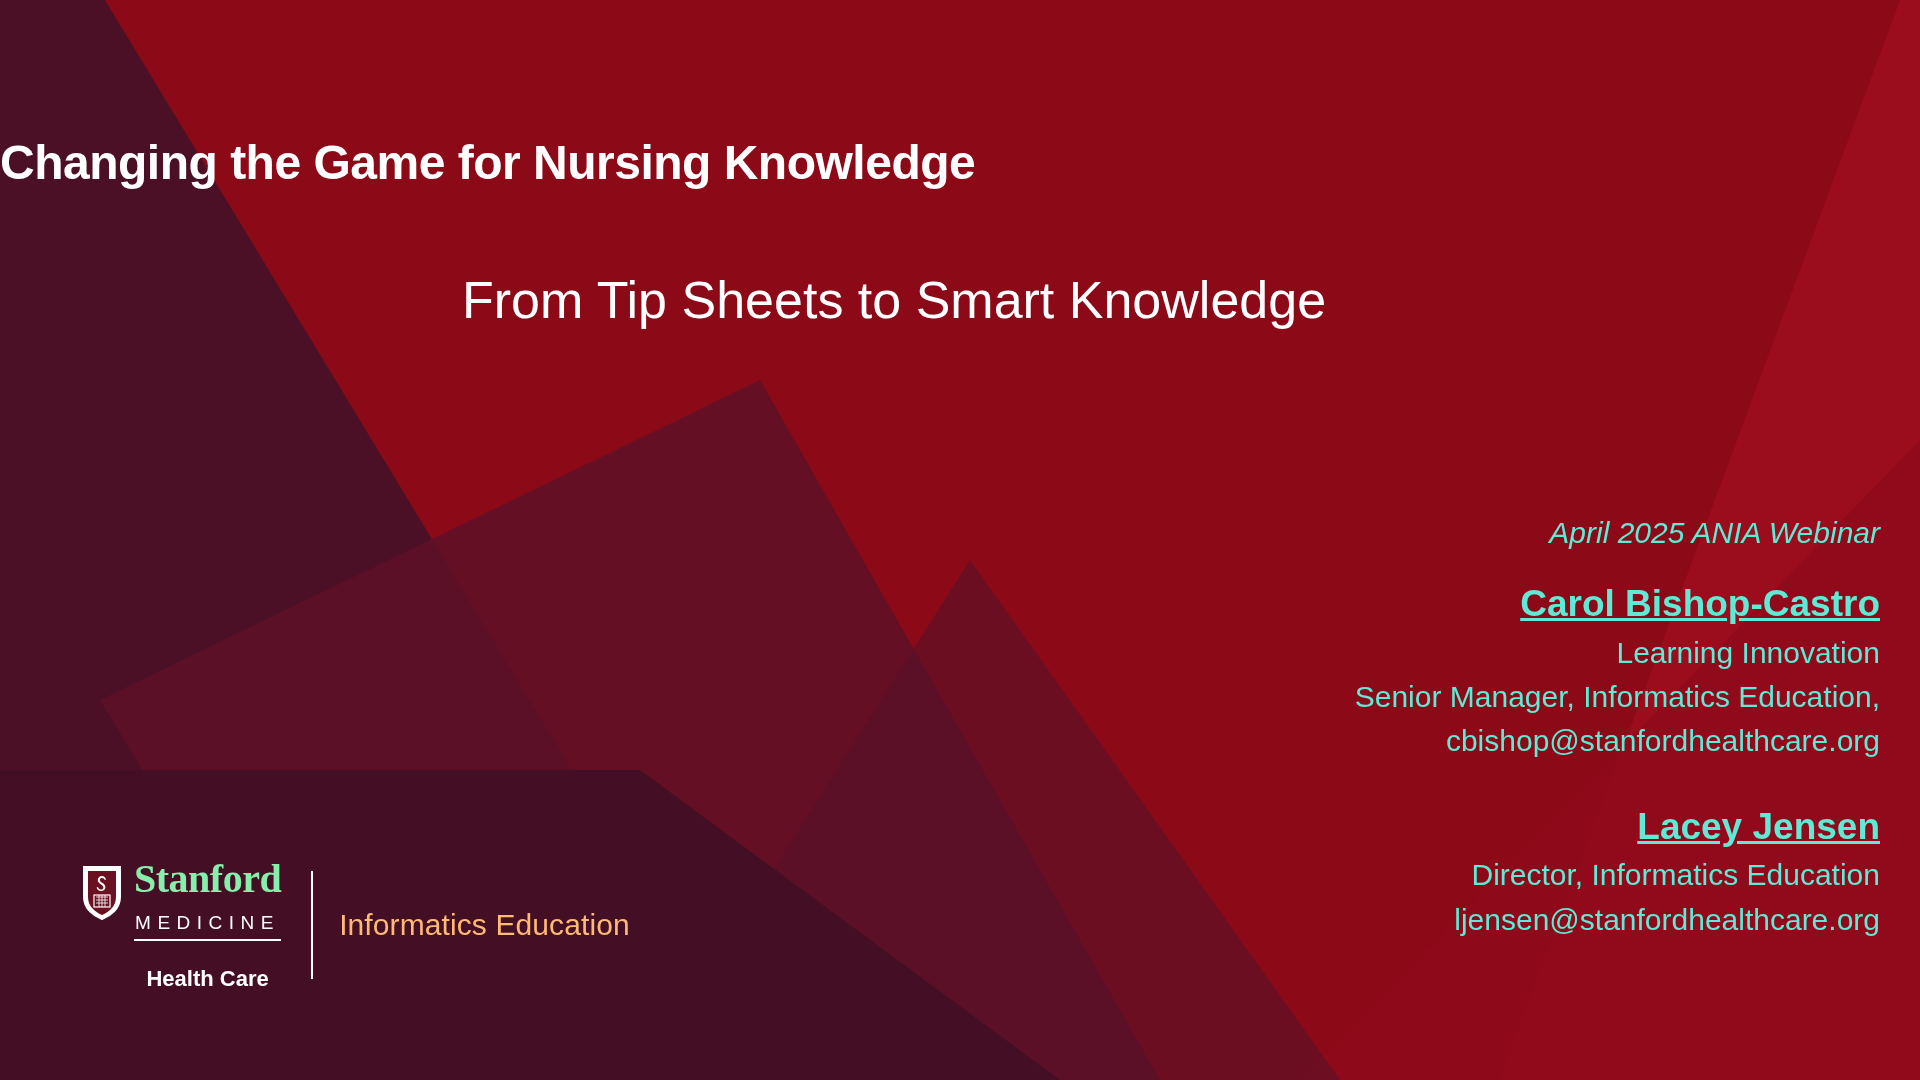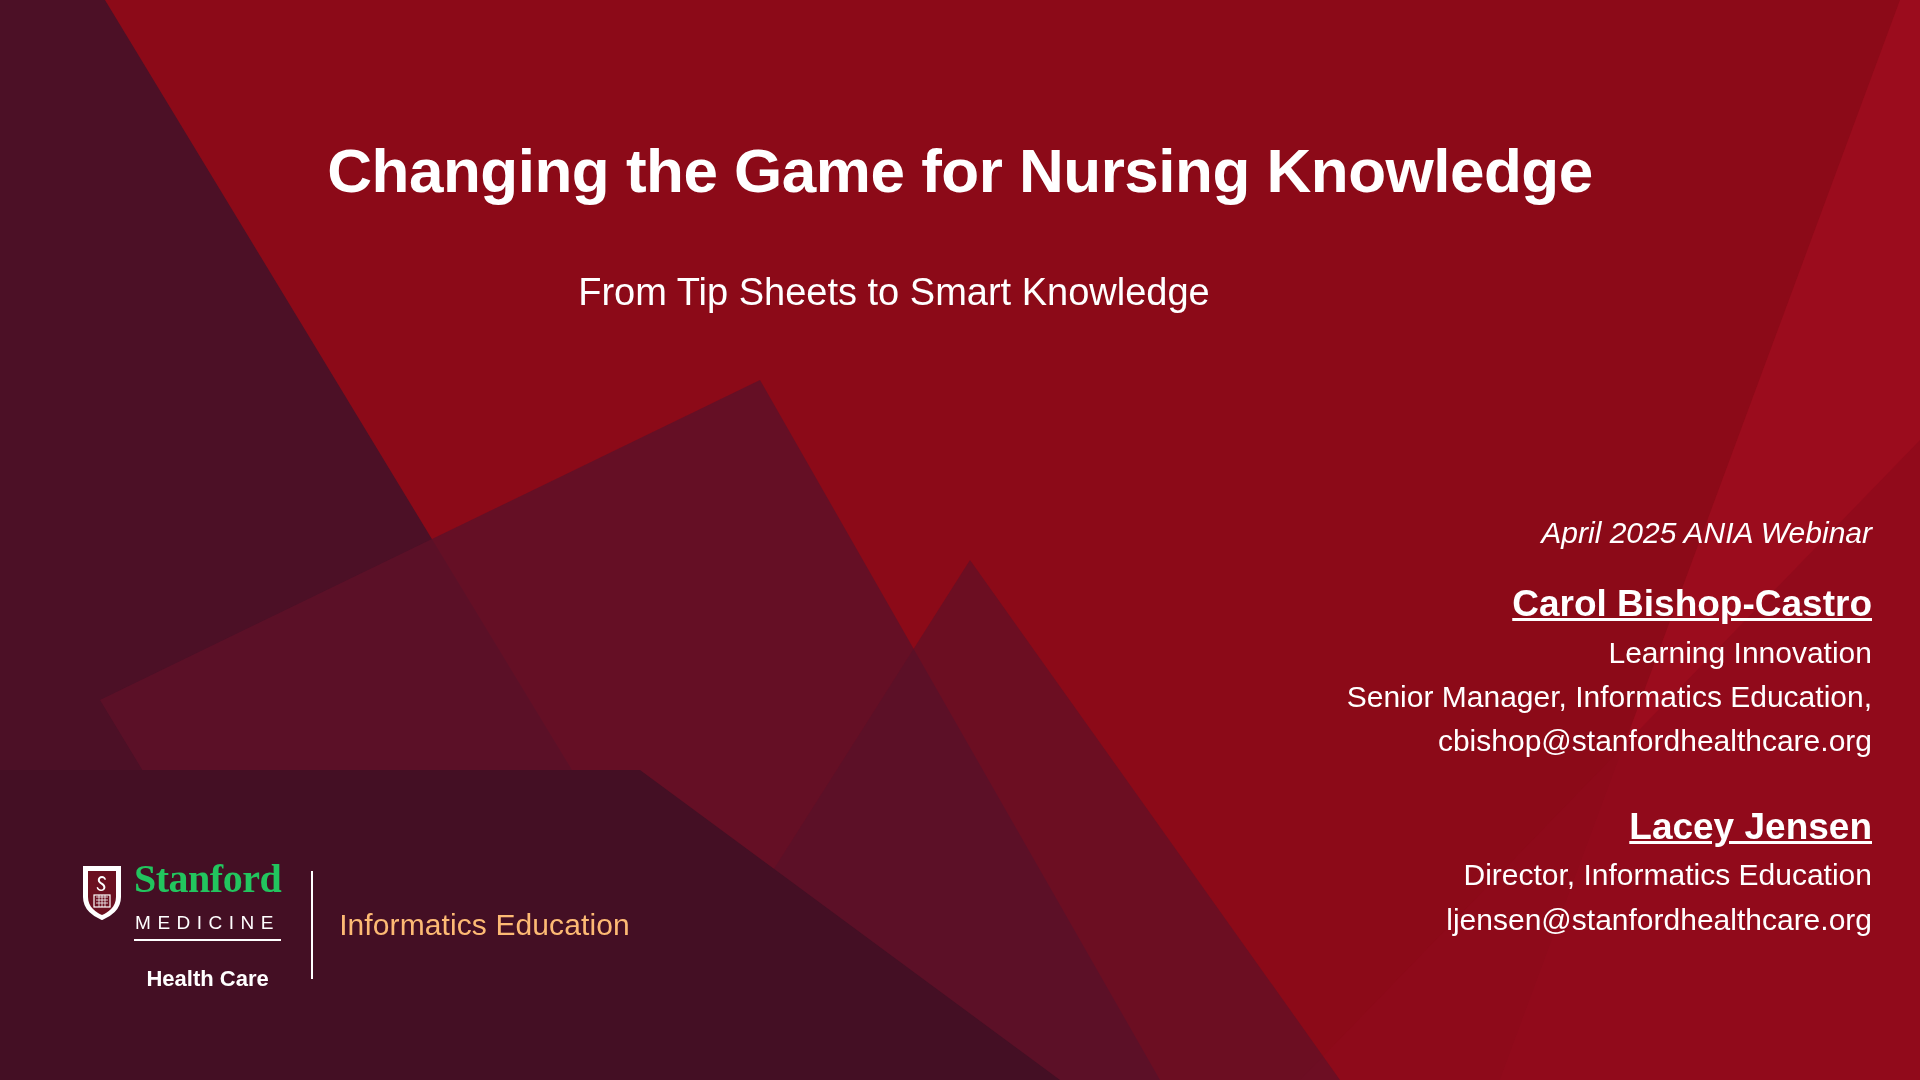--- a/index.html
+++ b/index.html
@@ -98,47 +98,46 @@
   .content {
     position: absolute;
     inset: 0;
   }
 
   .title {
     position: absolute;
     top: 138px;
     left: 0;
     width: 1920px;
-    text-align: center;
-    color: #ffffff;
-    font-size: 62px;
+    color: #ffffff;
+    font-size: 48px;
     font-weight: bold;
     letter-spacing: -0.5px;
     line-height: 1.05;
   }
 
   .subtitle {
     position: absolute;
     top: 272px;
     left: 0;
     width: 1788px;
     text-align: center;
     color: #ffffff;
-    font-size: 38px;
+    font-size: 52px;
     font-weight: 400;
     line-height: 1.1;
   }
 
   .right-block {
     position: absolute;
-    right: 48px;
+    right: 40px;
     top: 510px;
     width: 980px;
     text-align: right;
-    color: #ffffff;
+    color: #5eead4;
   }
 
   .event-line {
     font-size: 30px;
     font-style: italic;
     line-height: 1.5;
     margin-bottom: 22px;
   }
 
   .person-name {
@@ -179,21 +178,21 @@
     margin-top: 6px;
   }
 
   .logo-text-col {
     display: flex;
     flex-direction: column;
     align-items: center;
   }
 
   .stanford-word {
-    color: #22c55e;
+    color: #86efac;
     font-family: "Liberation Serif", serif;
     font-size: 40px;
     font-weight: bold;
     line-height: 1;
     letter-spacing: -0.5px;
   }
 
   .medicine-word {
     color: #ffffff;
     font-size: 19px;

